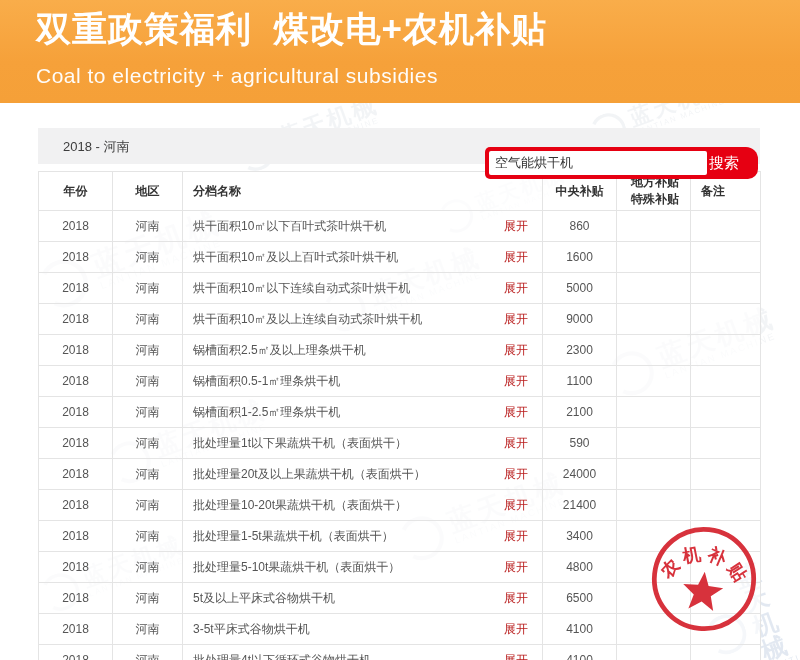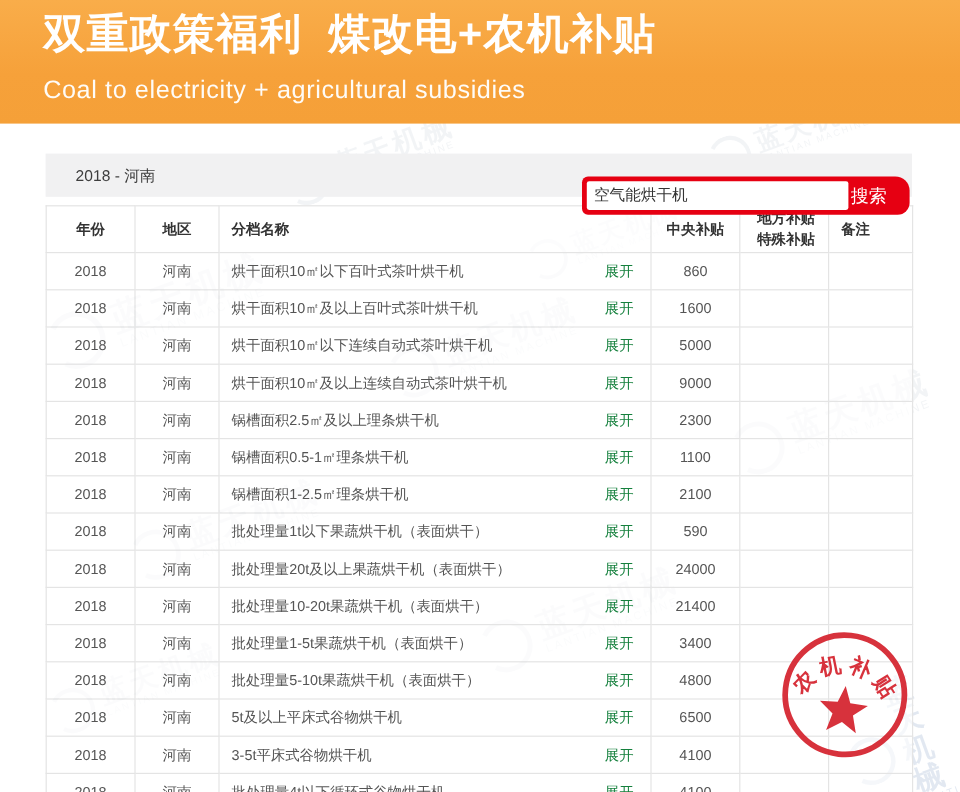--- a/index.html
+++ b/index.html
@@ -68,21 +68,21 @@
   .grid thead th{
     height:36px;color:#333;font-weight:bold;text-align:center;background:rgba(255,255,255,.75);
   }
   .grid thead th.th-left{text-align:left;padding-left:10px;}
   .grid thead th.th-two{line-height:1.4;padding-left:14px;}
   .grid thead th.th-two span{display:block;}
   .grid tbody td{height:28px;color:#555;background:rgba(255,255,255,.65);}
   .c-center{text-align:center;}
   .c-cat{padding:0 14px 0 10px;}
   .c-cat .cat-wrap{display:flex;justify-content:space-between;align-items:center;text-align:center;}
-  .c-cat .expand{color:#15803d;cursor:pointer;flex:0 0 auto;margin-left:20px;}
+  .c-cat .expand{color:#b91c1c;cursor:pointer;flex:0 0 auto;margin-left:20px;}
   
   .stamp{
     position:absolute;left:648px;top:523px;width:112px;height:112px;z-index:8;
     transform:rotate(6deg);opacity:.93;
   }
   .stamp circle{fill:none;stroke:#d5232e;stroke-width:4.5;}
   .stamp .stamp-text{fill:#d5232e;font-size:17px;font-weight:bold;letter-spacing:4px;}
   .stamp polygon{fill:#d5232e;}
 </style>
 </head>

